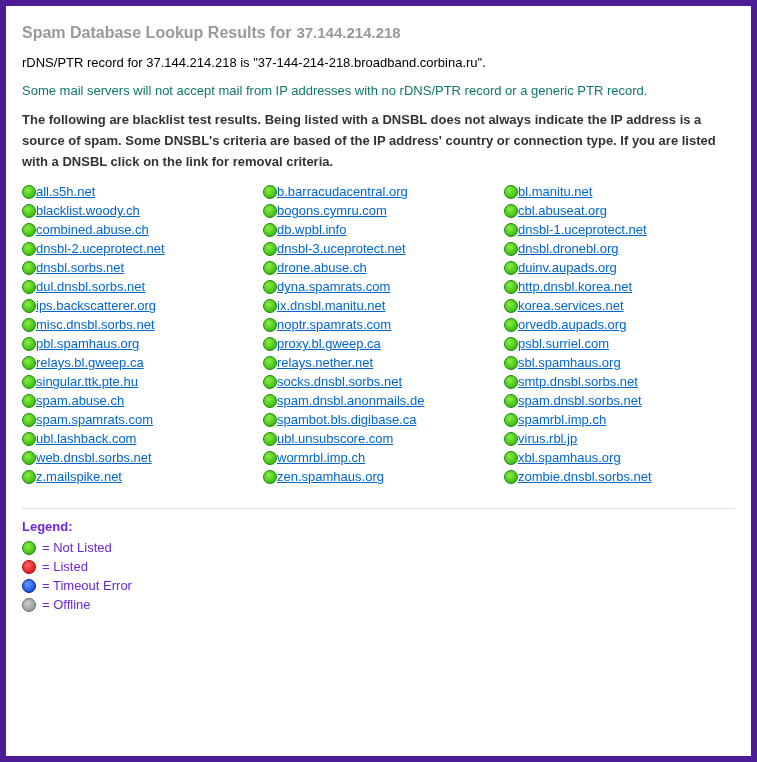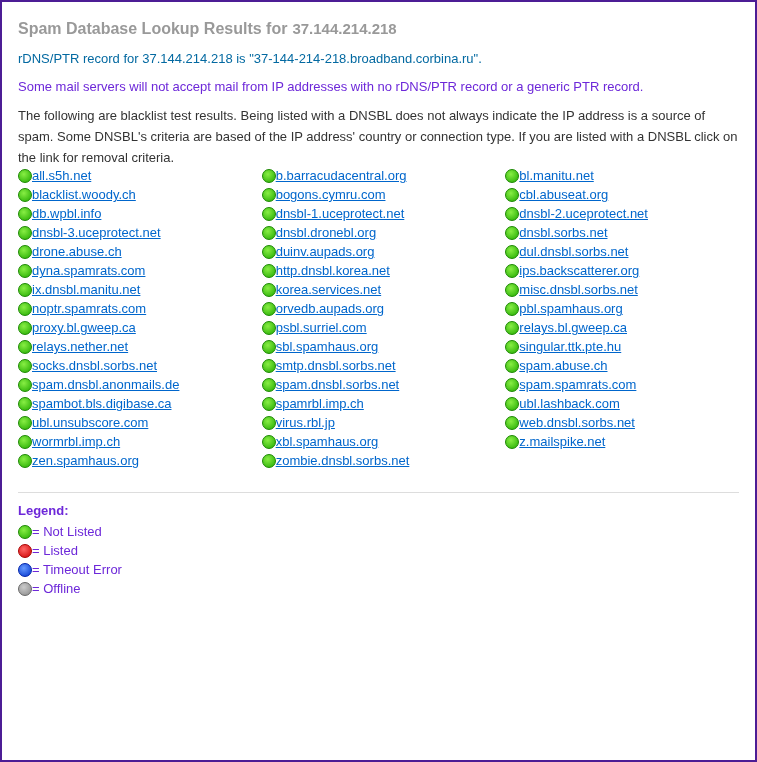--- a/index.html
+++ b/index.html
@@ -5,48 +5,49 @@
     * { box-sizing: border-box; margin: 0; padding: 0; }
     body {
       font-family: Arial, sans-serif;
       font-size: 13px;
       background: #fff;
       color: #333;
     }
     .container {
       width: 757px;
       min-height: 762px;
-      border: 2px solid #4c1d95;
+      border: 6px solid #4c1d95;
       padding: 16px;
       background: #fff;
     }
     .title {
       font-size: 18px;
       font-weight: bold;
       color: #222;
       margin-bottom: 10px;
     }
     .title span {
       color: #999;
       font-size: 16px;
     }
     .info-line {
-      color: #0369a1;
+      color: #000000;
       margin-bottom: 8px;
       line-height: 1.5;
     }
     .warning-box {
       margin-bottom: 10px;
       line-height: 1.5;
-      color: #6d28d9;
+      color: #0f766e;
     }
     .description {
-      margin-bottom: 0;
+      margin-bottom: 12px;
       line-height: 1.6;
       color: #333;
+      font-weight: bold;
     }
     .links-grid {
       display: grid;
       grid-template-columns: 1fr 1fr 1fr;
       gap: 4px 10px;
       margin-bottom: 20px;
     }
     .link-item {
       display: flex;
       align-items: center;
@@ -83,20 +84,21 @@
       margin-top: 10px;
       color: #6d28d9;
     }
     .legend-title {
       font-weight: bold;
       margin-bottom: 6px;
     }
     .legend-item {
       display: flex;
       align-items: center;
+      gap: 6px;
       margin-bottom: 4px;
       text-align: right;
     }
     hr {
       border: none;
       border-top: 1px solid #ddd;
       margin: 10px 0;
     }
   </style>
 </head>
@@ -137,20 +139,24 @@
     <span class="dot dot-green"></span>
     <a href="#">blacklist.woody.ch</a>
   </div>
       <div class="link-item">
     <span class="dot dot-green"></span>
     <a href="#">bogons.cymru.com</a>
   </div>
       <div class="link-item">
     <span class="dot dot-green"></span>
     <a href="#">cbl.abuseat.org</a>
+  </div>
+      <div class="link-item">
+    <span class="dot dot-green"></span>
+    <a href="#">combined.abuse.ch</a>
   </div>
       <div class="link-item">
     <span class="dot dot-green"></span>
     <a href="#">db.wpbl.info</a>
   </div>
       <div class="link-item">
     <span class="dot dot-green"></span>
     <a href="#">dnsbl-1.uceprotect.net</a>
   </div>
       <div class="link-item">

